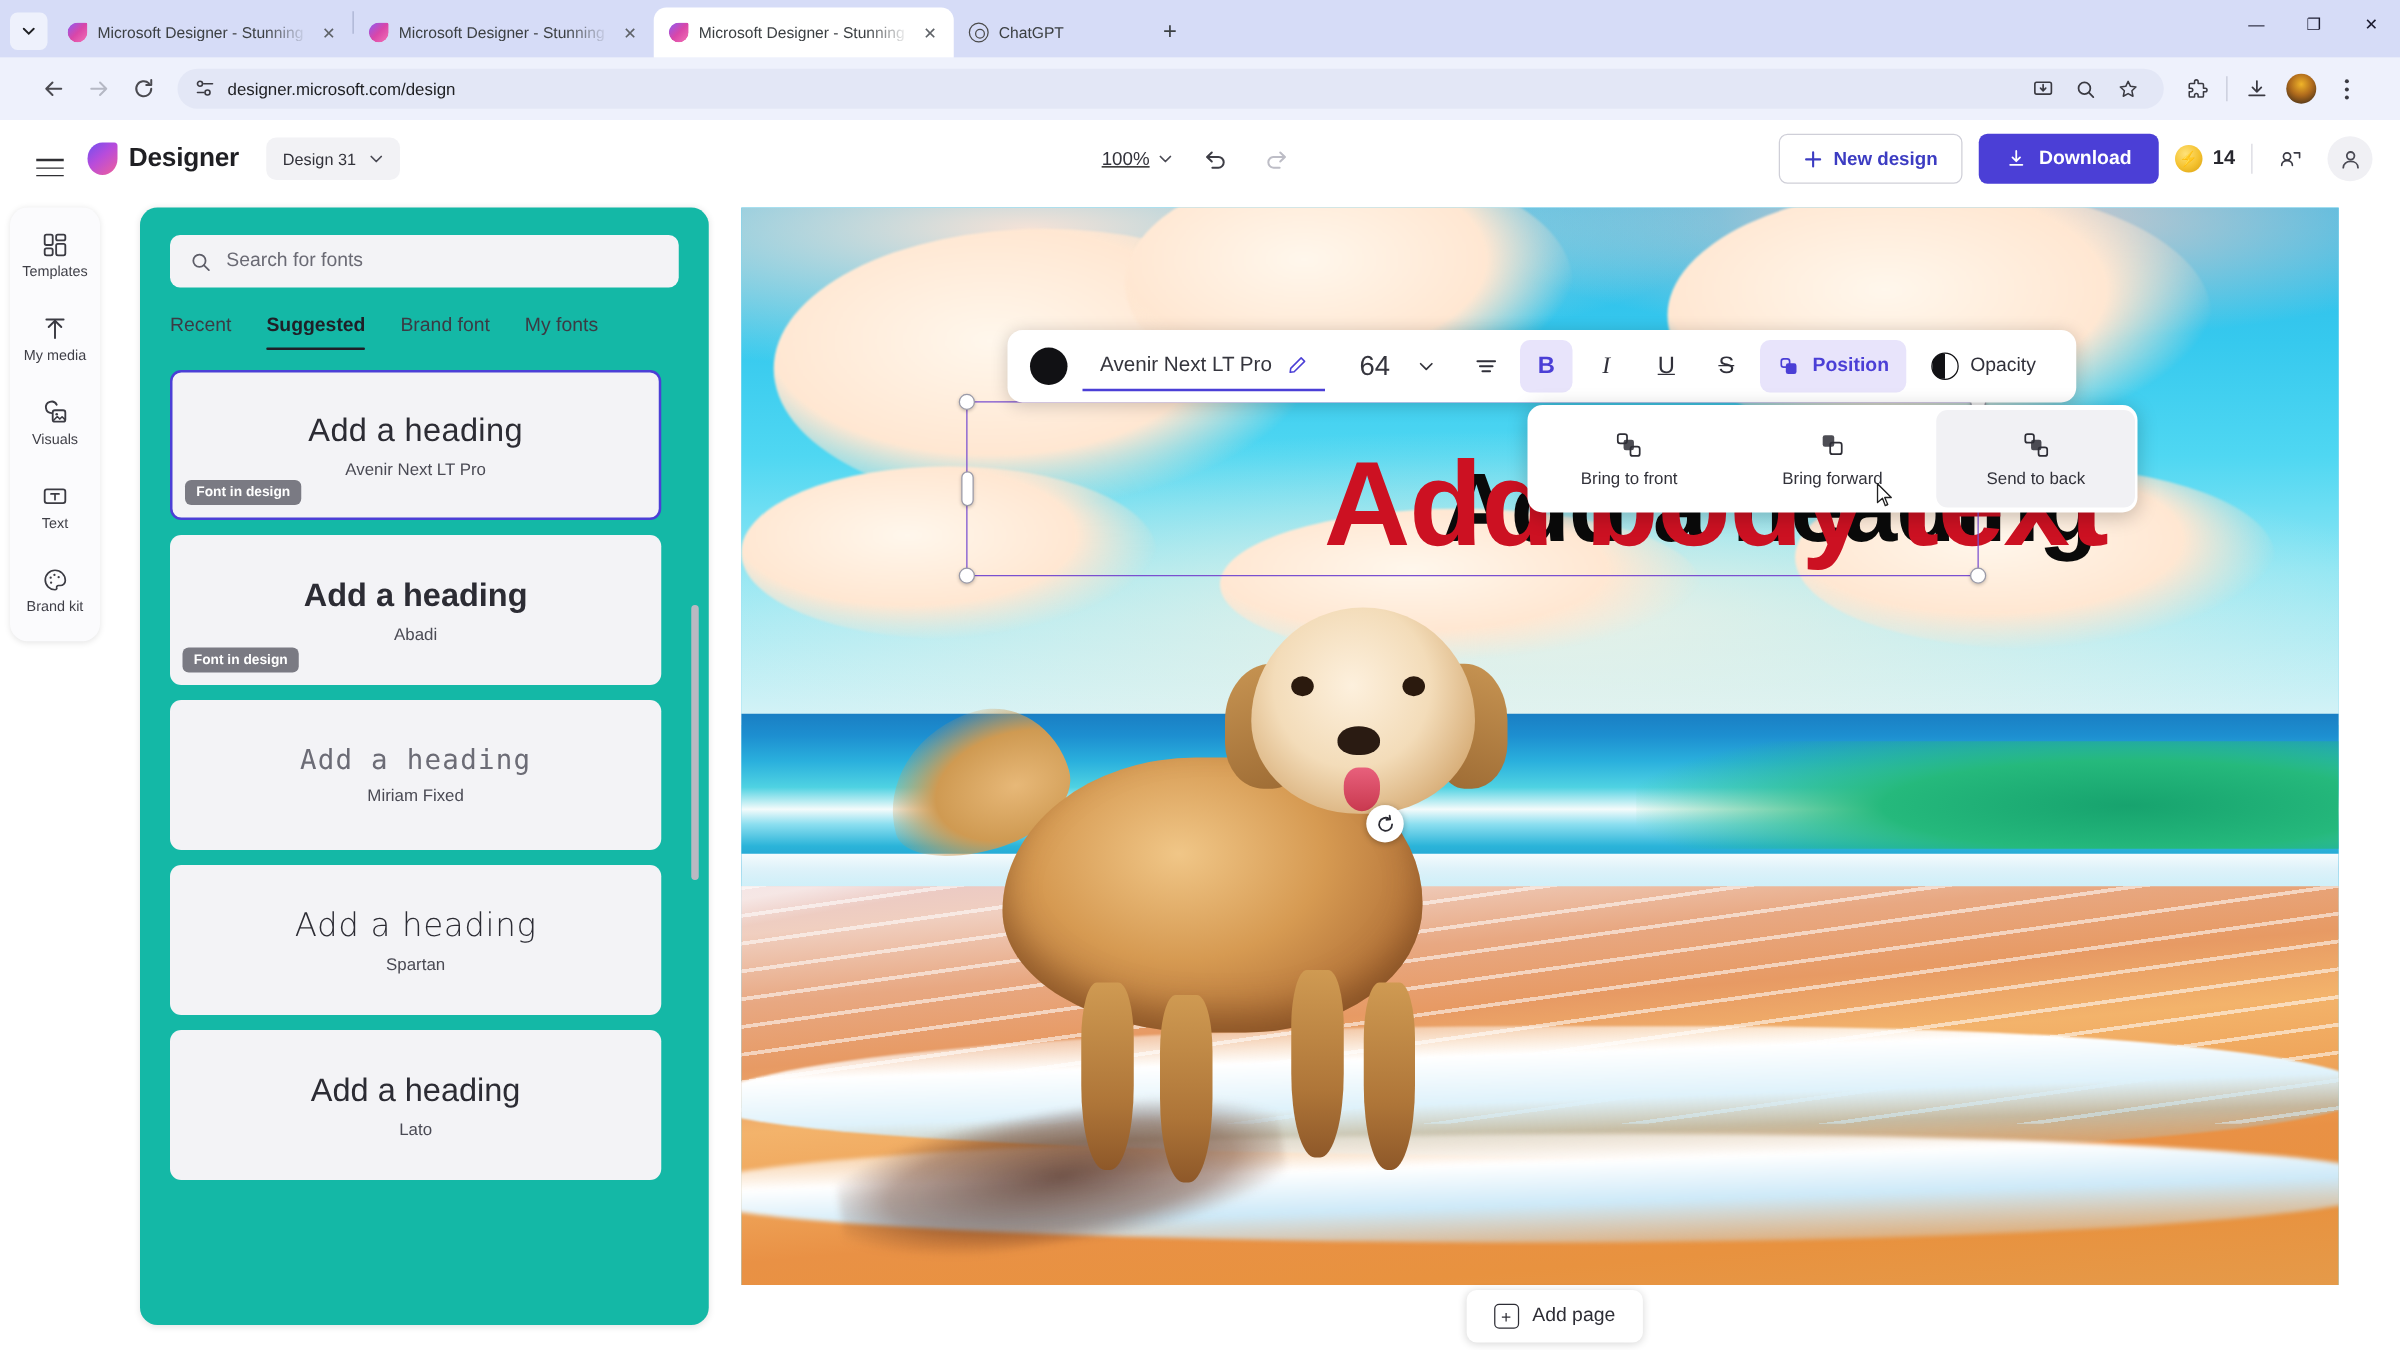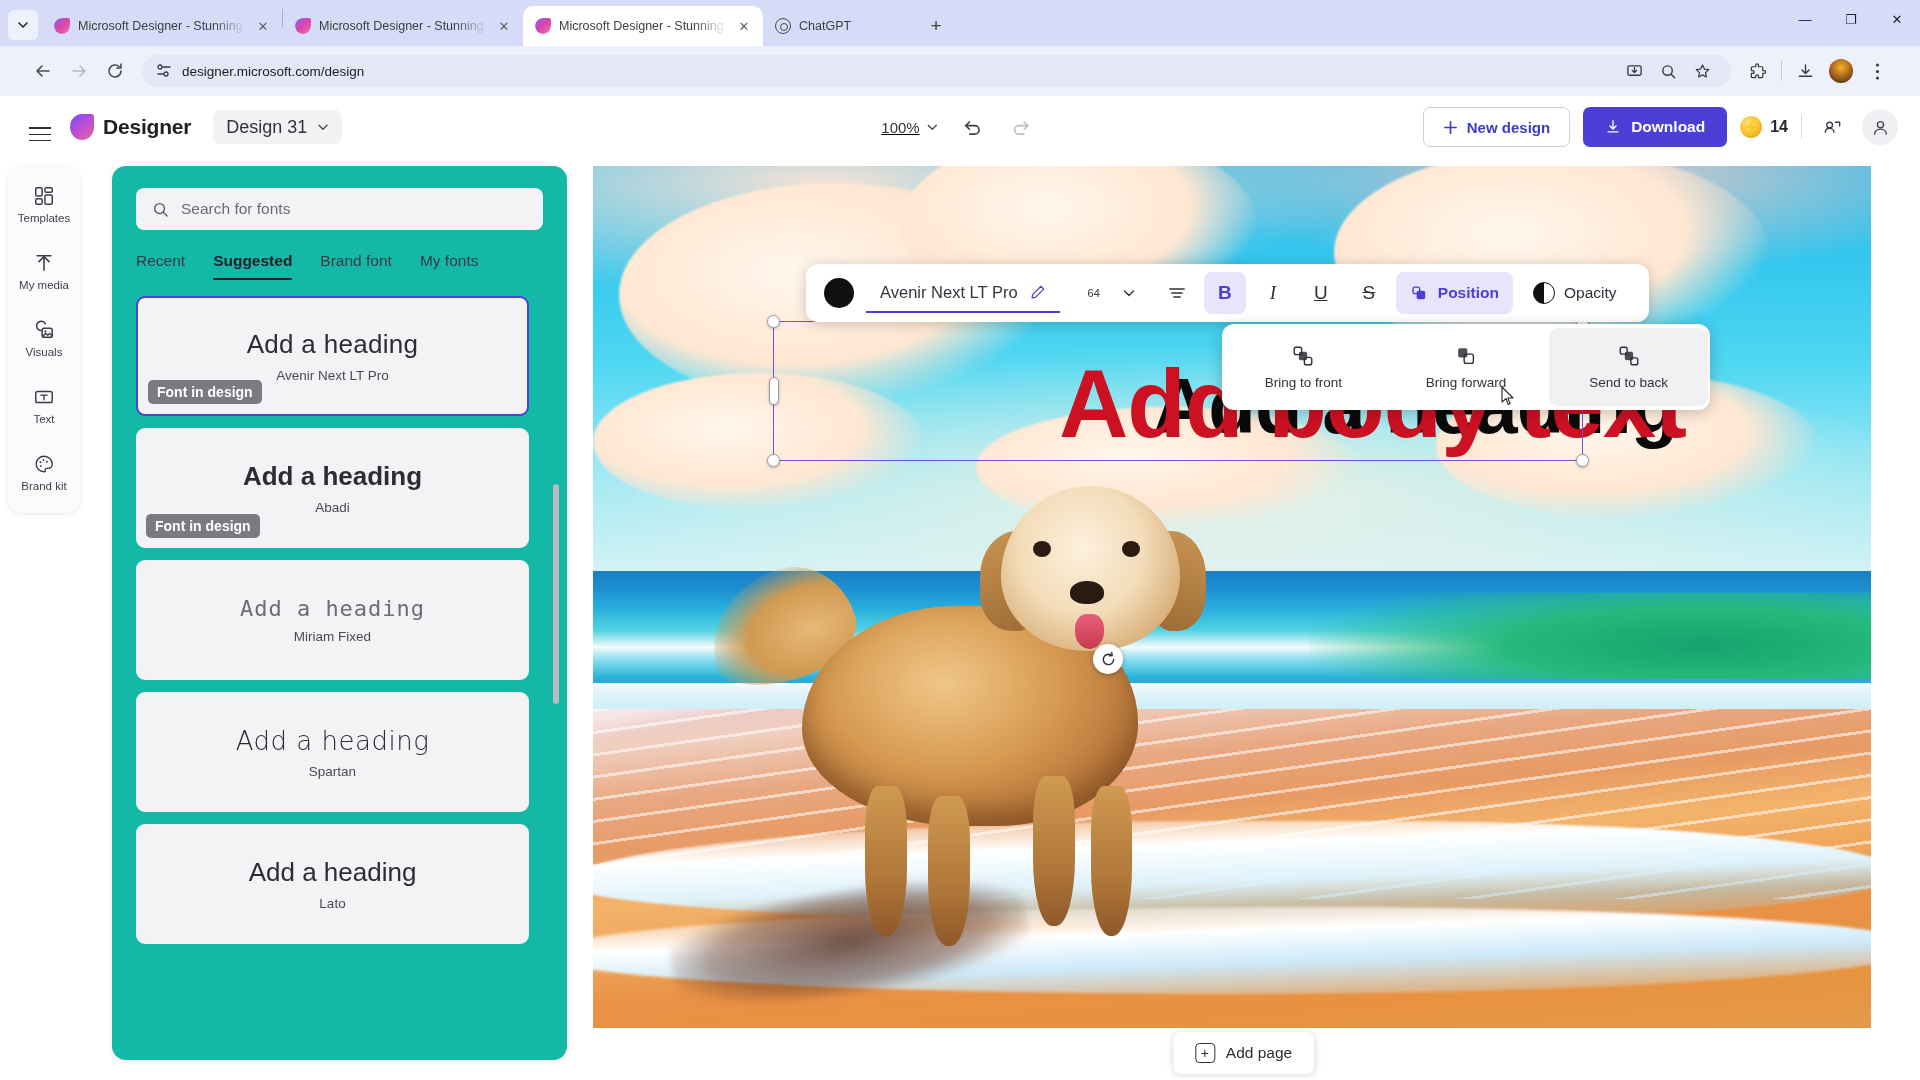--- a/index.html
+++ b/index.html
@@ -159,21 +159,21 @@
   .brand { display: flex; align-items: center; gap: 9px; margin-right: 22px;}
   .brand-mark {
     width: 24px; height: 26px;
     background: linear-gradient(140deg,#6f4ff0 0%, #b84cdb 45%, #f0609a 100%);
     border-radius: 55% 12% 55% 55%;
   }
   .brand-name { font-size: 21px; font-weight: bold; color: #1f1f23; letter-spacing: -.2px;}
   .design-chip {
     height: 34px; display: flex; align-items: center; gap: 10px;
     background: #f2f2f5; border-radius: 8px; padding: 0 13px;
-    font-size: 18px; color: #32323a;
+    font-size: 13px; color: #32323a;
   }
   .header-center {
     position: absolute; left: 50%; transform: translateX(-50%);
     display: flex; align-items: center; gap: 16px; text-decoration: underline;
   }
   .zoom-chip { display:flex; align-items:center; gap:7px; font-size:15px; color:#34343c; }
   .undo-btn, .redo-btn {
     width: 34px; height: 34px; display:flex; align-items:center; justify-content:center;
     color: #3d3d45;
   }
@@ -293,21 +293,21 @@
   }
   .font-card.selected {
     border: 2px solid #4b3fd6;
     background: #f3f3f6;
   }
   .fc-sample { font-size: 26px; color: #2c2c34; }
   .fc-name { font-size: 13.5px; color: #4a4a54; }
   .fc-badge {
     position: absolute; left: 10px; bottom: 10px;
     background: #7a7a83; color: #fff;
-    font-size: 14px; font-weight: bold;
+    font-size: 11px; font-weight: bold;
     padding: 4px 9px; border-radius: 5px;
   }
   .s-avenir { font-family: "Liberation Sans", sans-serif; font-weight: 300; letter-spacing: .3px;}
   .s-abadi  { font-family: "Liberation Sans", sans-serif; font-weight: bold; }
   .s-miriam { font-family: "DejaVu Sans Mono", monospace; color:#6c6c76; font-size: 22px; letter-spacing:1px;}
   .s-spartan{ font-family: "DejaVu Sans", sans-serif; font-weight: 300; letter-spacing:.5px;}
   .s-lato   { font-family: "Liberation Sans", sans-serif; font-weight: normal; }
 
   .panel-scrollbar {
     position: absolute;
@@ -520,21 +520,21 @@
   .font-field {
     display: flex; align-items: center; gap: 12px;
     height: 40px; padding: 0 14px;
     border-bottom: 2.2px solid #4b3fd6;
     font-size: 16.5px; color: #35353d;
     margin-left: 6px;
   }
   .size-field {
     display: flex; align-items: center; gap: 22px;
     height: 40px; padding: 0 14px; margin-left: 8px;
-    font-size: 11px; color: #35353d;
+    font-size: 22px; color: #35353d;
   }
   .tt-btn {
     width: 42px; height: 42px; border-radius: 8px;
     display: flex; align-items: center; justify-content: center;
     font-size: 19px; color: #30303a;
   }
   .tt-btn.active { background: #e8e4fb; color: #4b3fd6; font-weight: bold; }
   .tt-pill {
     height: 42px; border-radius: 8px;
     display: flex; align-items: center; gap: 9px;

